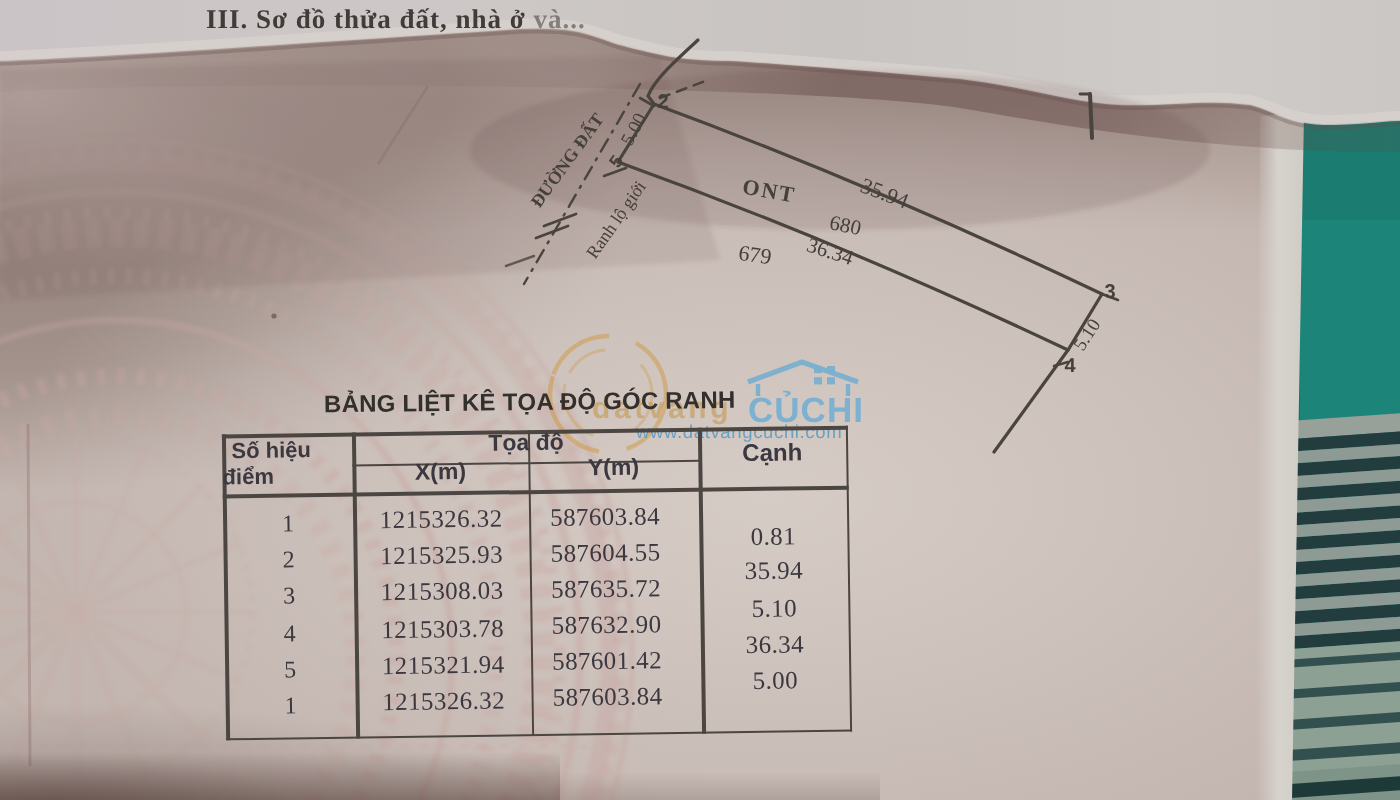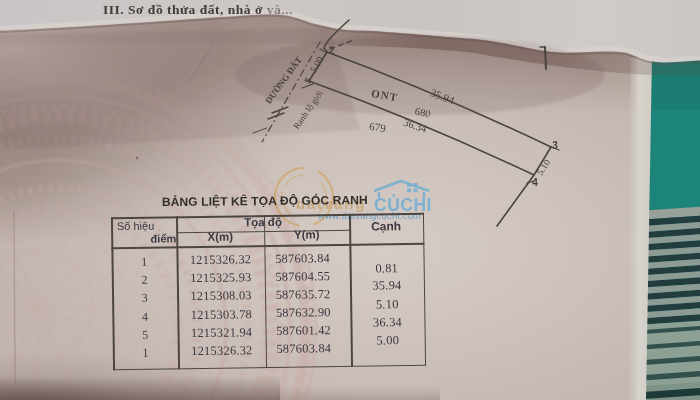--- a/index.html
+++ b/index.html
@@ -254,22 +254,22 @@
   <div class="abs" style="left:0;top:0;width:1.6px;height:153px;background:#4c4642"></div>
   <div class="abs" style="left:65px;top:0;width:1.6px;height:153px;background:#4c4642"></div>
   <div class="abs" style="left:152.5px;top:0;width:1.6px;height:153px;background:#4c4642"></div>
   <div class="abs" style="left:238px;top:0;width:1.6px;height:153px;background:#4c4642"></div>
   <div class="abs" style="left:311.5px;top:0;width:1.6px;height:153px;background:#4c4642"></div>
   <div class="abs" style="left:0;top:0;width:313px;height:1.6px;background:#4c4642"></div>
   <div class="abs" style="left:65px;top:15.5px;width:174px;height:1.5px;background:#4c4642"></div>
   <div class="abs" style="left:0;top:30px;width:313px;height:1.6px;background:#4c4642"></div>
   <div class="abs" style="left:0;top:151.5px;width:313px;height:1.6px;background:#4c4642"></div>
 
-  <div class="abs" style="left:0px;top:2.5px;width:49px;text-align:center;font-weight:normal;font-size:11px">Số hiệu</div>
-  <div class="abs" style="left:0px;top:16px;width:65px;text-align:right;font-weight:bold;font-size:11px">điểm</div>
+  <div class="abs" style="left:0px;top:2.5px;width:49px;text-align:center;font-weight:bold;font-size:11px">Số hiệu</div>
+  <div class="abs" style="left:0px;top:16px;width:65px;text-align:left;font-weight:bold;font-size:11px">điểm</div>
 
   <div class="abs" style="left:65px;top:0.5px;width:174px;text-align:center;font-weight:bold;font-size:11.5px">Tọa độ</div>
 
   <div class="abs" style="left:65px;top:14.5px;width:88px;text-align:center;font-weight:bold;font-size:11.5px">X(m)</div>
 
   <div class="abs" style="left:153px;top:14px;width:85px;text-align:center;font-weight:bold;font-size:11.5px">Y(m)</div>
 
   <div class="abs" style="left:238px;top:5.5px;width:74px;text-align:center;font-weight:bold;font-size:12px">Cạnh</div>
 
   <div class="abs" style="left:0;top:38px;width:65px;text-align:center;font-size:12px;font-family:'Liberation Serif',serif">1</div>

